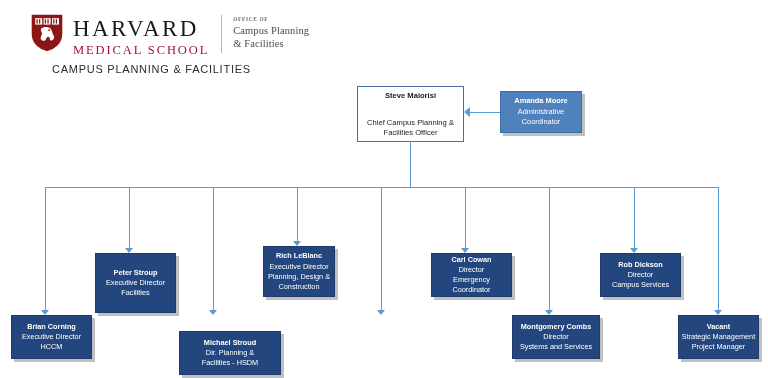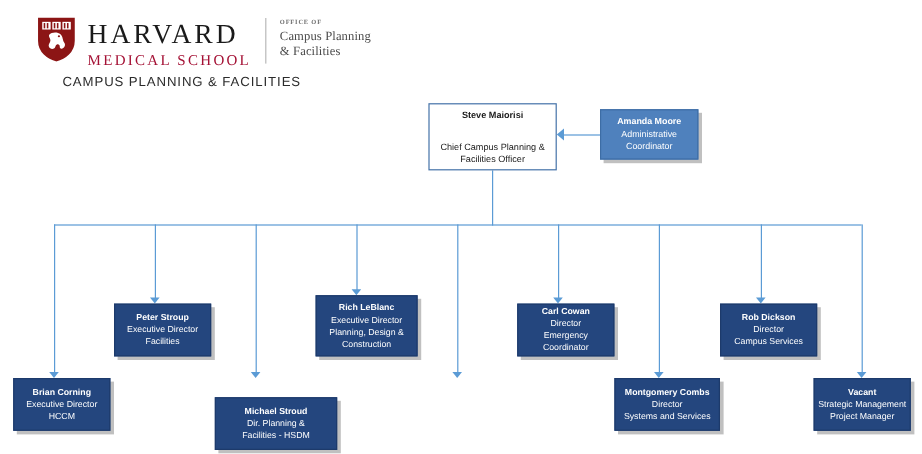--- a/index.html
+++ b/index.html
@@ -187,33 +187,33 @@
     <div class="rl">Administrative</div>
     <div class="rl">Coordinator</div>
   </div>
 
   <div class="node dept" style="left:11px;top:309px;width:81px;height:44px;">
     <div class="nm">Brian Corning</div>
     <div class="rl">Executive Director</div>
     <div class="rl">HCCM</div>
   </div>
 
-  <div class="node dept" style="left:95px;top:247px;width:81px;height:44px;">
+  <div class="node dept" style="left:95px;top:247px;width:81px;height:60px;">
     <div class="nm">Peter Stroup</div>
     <div class="rl">Executive Director</div>
     <div class="rl">Facilities</div>
   </div>
 
   <div class="node dept" style="left:179px;top:309px;width:102px;height:44px;margin-top:16px;">
     <div class="nm">Michael Stroud</div>
     <div class="rl">Dir. Planning &amp;</div>
     <div class="rl">Facilities - HSDM</div>
   </div>
 
-  <div class="node dept" style="left:263px;top:240px;width:85px;height:51px;">
+  <div class="node dept" style="left:263px;top:240px;width:72px;height:51px;">
     <div class="nm">Rich LeBlanc</div>
     <div class="rl">Executive Director</div>
     <div class="rl">Planning, Design &amp;</div>
     <div class="rl">Construction</div>
   </div>
 
 
   <div class="node dept" style="left:431px;top:247px;width:81px;height:44px;">
     <div class="nm">Carl Cowan</div>
     <div class="rl">Director</div>

